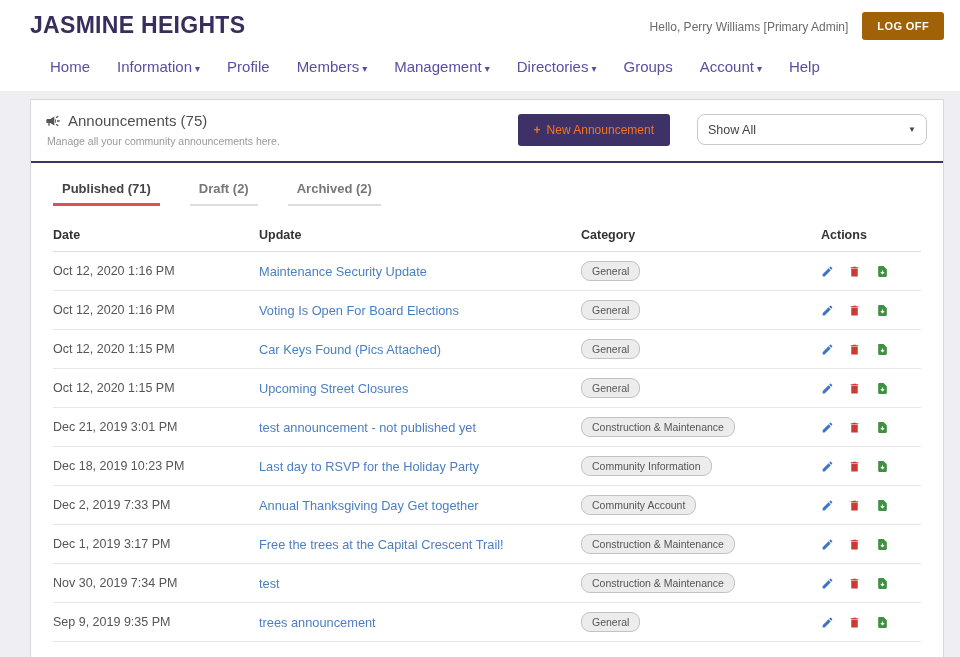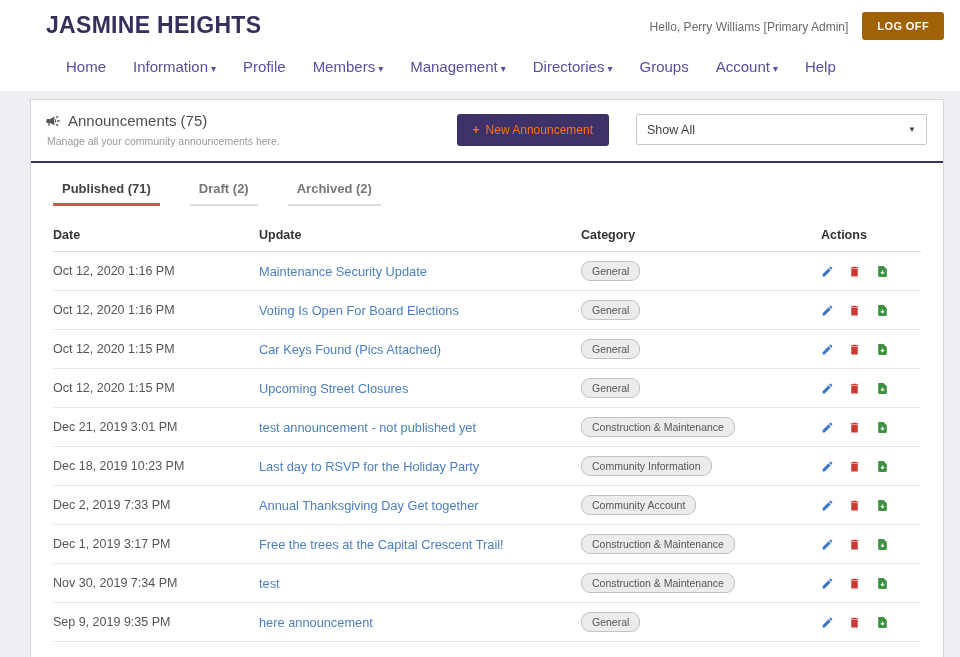--- a/index.html
+++ b/index.html
@@ -5,21 +5,21 @@
   * { box-sizing: border-box; margin: 0; padding: 0; }
   html, body { width: 960px; }
   body {
     height: 657px;
     background: #efeef2;
     font-family: "Liberation Sans", sans-serif;
     overflow: hidden;
   }
 
   
-  .topbar { background: #ffffff; padding: 12px 16px 0 46px; }
+  .topbar { background: #ffffff; padding: 12px 16px 0 30px; }
   .topbar-row1 { display: flex; align-items: flex-start; }
   .logo { font-size: 23px; font-weight: 800; color: #382e5c; letter-spacing: 0.3px; flex: 1; }
   .greeting { font-size: 12px; color: #6b6b6b; margin-top: 8px; margin-right: 14px; }
   .logoff-btn {
     background: #a16207; color: #fff; border: none; font-family: inherit;
     font-size: 11px; font-weight: bold; letter-spacing: 0.4px;
     padding: 8px 15px; border-radius: 3px; cursor: pointer;
   }
   .nav { padding: 18px 0 16px 20px; display: flex; align-items: center; }
   .nav-item {
@@ -37,21 +37,21 @@
   .head-title { display: flex; align-items: center; font-size: 15px; color: #4f4f4f; }
   .head-title .ann-icon { margin-right: 7px; display: inline-flex; }
   .head-sub { font-size: 10.5px; color: #999; margin-top: 6px; margin-left: 2px; }
   .new-btn {
     background: #3e3168; color: #f97316; border: none; font-family: inherit;
     font-size: 12px; padding: 9px 16px; border-radius: 3px; cursor: pointer;
     margin-top: 2px; white-space: nowrap;
   }
   .new-btn .plus { font-weight: bold; margin-right: 6px; }
   .select {
-    width: 291px; height: 31px; border: 1px solid #c9c9c9; border-radius: 2px;
+    width: 230px; height: 31px; border: 1px solid #c9c9c9; border-radius: 8px;
     background: #fff; display: flex; align-items: center; padding: 0 10px;
     font-size: 12.5px; color: #444; margin-left: 27px; margin-top: 2px; cursor: pointer;
   }
   .select .sel-val { flex: 1; }
   .select .caret { font-size: 8px; color: #444; }
 
   .purple-rule { border: none; border-top: 2px solid #3e3168; margin-top: 6px; }
 
   
   .tabs { padding: 18px 22px 0 22px; display: flex; }
@@ -364,21 +364,21 @@
                   <svg width="13" height="13" viewBox="0 0 24 24">
                     <path fill="#3f9142" d="M14 2H6c-1.1 0-2 .9-2 2v16c0 1.1.9 2 2 2h12c1.1 0 2-.9 2-2V8l-6-6z"></path>
                     <path d="M12 10v6m-3-3l3 3 3-3" stroke="#ffffff" stroke-width="2" fill="none"></path>
                   </svg>
                 </span>
               </td>
             </tr>
 
             <tr class="row">
               <td class="date">Sep 9, 2019 9:35 PM</td>
-              <td><a class="title-link">here announcement</a></td>
+              <td><a class="title-link">trees announcement</a></td>
               <td><span class="pill">General</span></td>
               <td>
                 <span class="act">
                   <svg width="13" height="13" viewBox="0 0 24 24">
                     <path fill="#3b74c9" d="M3 17.25V21h3.75L17.81 9.94l-3.75-3.75L3 17.25zM20.71 7.04c.39-.39.39-1.02 0-1.41l-2.34-2.34c-.39-.39-1.02-.39-1.41 0l-1.83 1.83 3.75 3.75 1.83-1.83z"></path>
                   </svg>
                 </span>
                 <span class="act">
                   <svg width="13" height="13" viewBox="0 0 24 24">
                     <path fill="#cc3b33" d="M6 21h12V7H6v14zM19 4h-3.5l-1-1h-5l-1 1H5v2h14V4z"></path>

